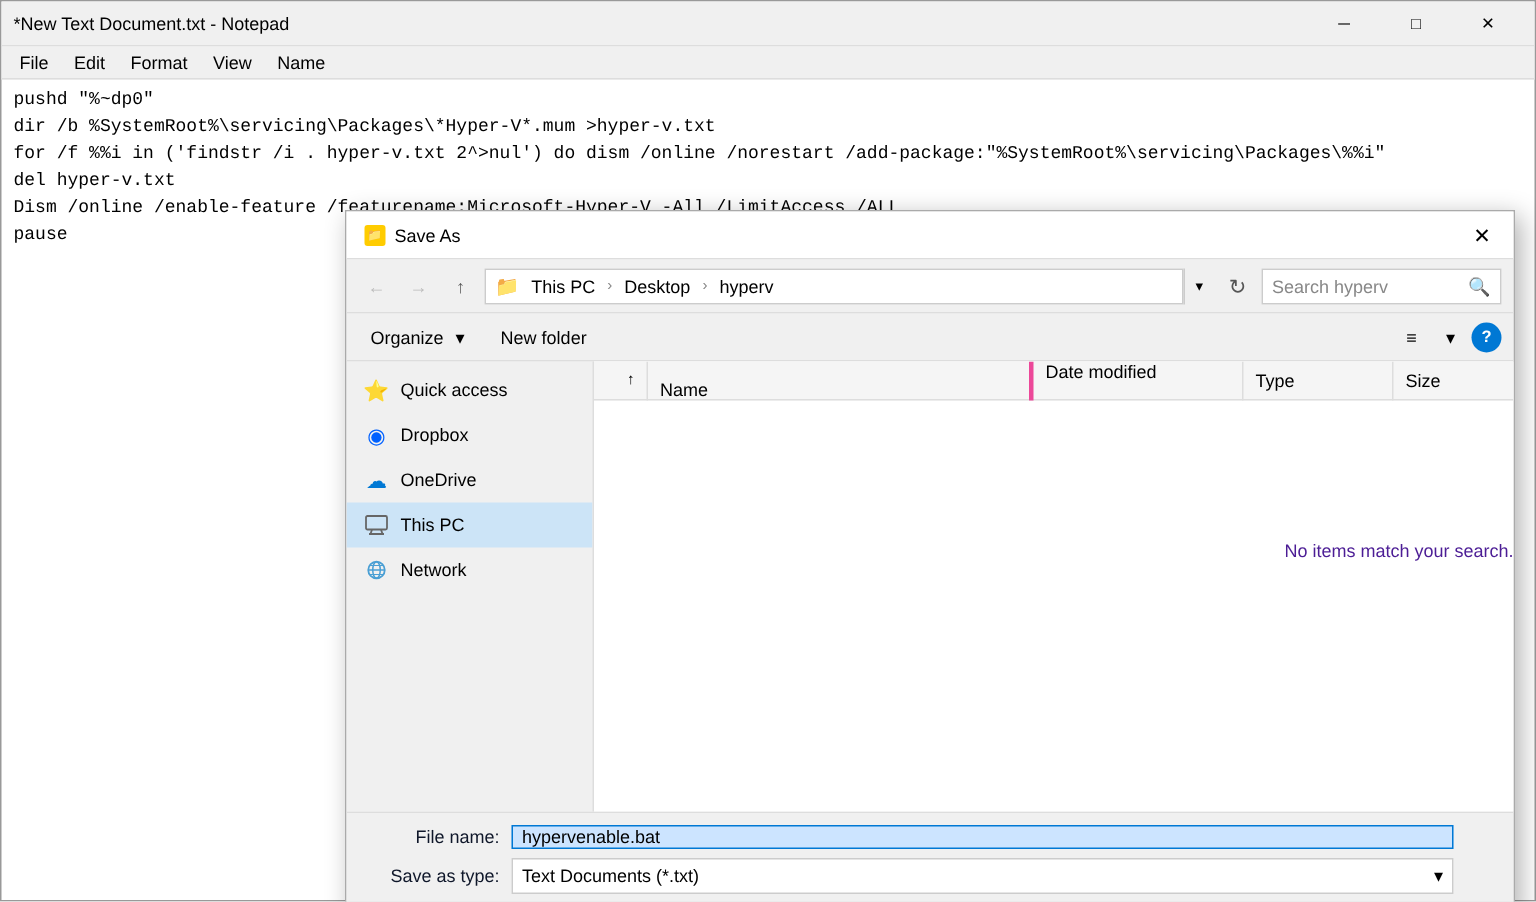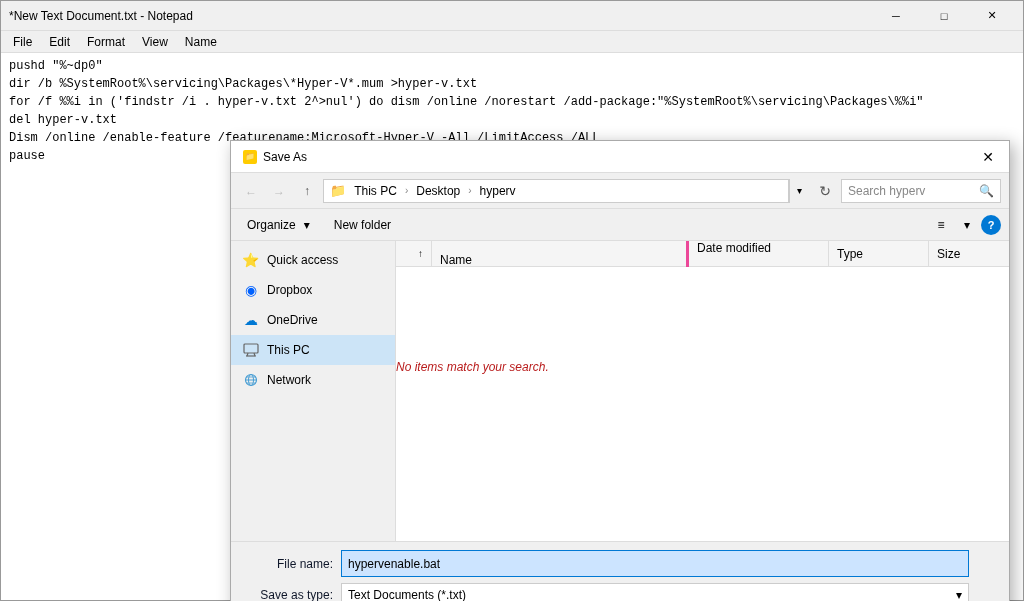--- a/index.html
+++ b/index.html
@@ -368,25 +368,24 @@
       width: 80px;
       padding: 0 8px;
       cursor: pointer;
       height: 26px;
       display: flex;
       align-items: center;
     }
     .empty-message {
       display: flex;
       align-items: center;
-      justify-content: flex-start;
+      justify-content: flex-end;
       height: 200px;
       font-size: 12px;
-      color: #b91c1c;
-      font-style: italic;
+      color: #4c1d95;
     }
 
     
     .dialog-bottom {
       border-top: 1px solid #ddd;
       background: #f0f0f0;
       padding: 8px 12px;
     }
     .bottom-row {
       display: flex;
@@ -395,21 +394,21 @@
       gap: 8px;
     }
     .bottom-label {
       font-size: 12px;
       color: #0f172a;
       width: 90px;
       text-align: right;
     }
     .bottom-input {
       flex: 1;
-      height: 27px;
+      height: 16px;
       border: 1px solid #0078d4;
       background: #e8f0fe;
       padding: 0 6px;
       font-size: 12px;
       color: #000;
       outline: none;
     }
     .bottom-dropdown {
       flex: 1;
       height: 24px;

